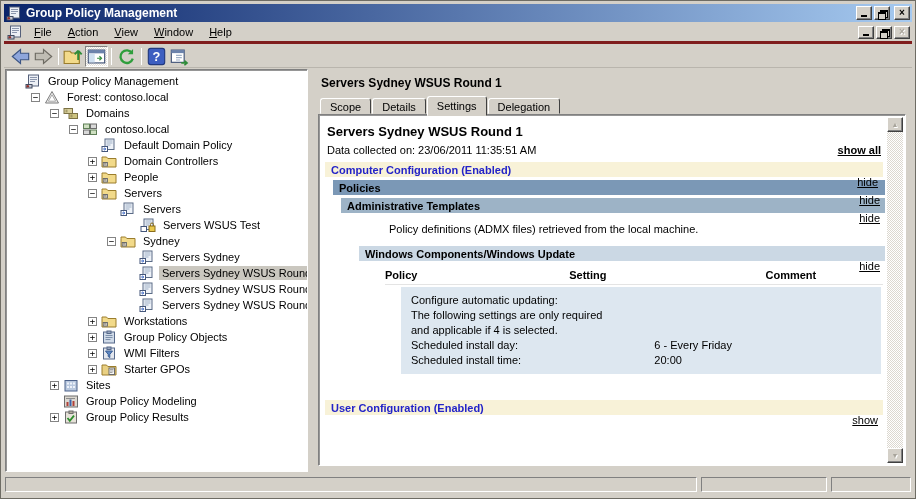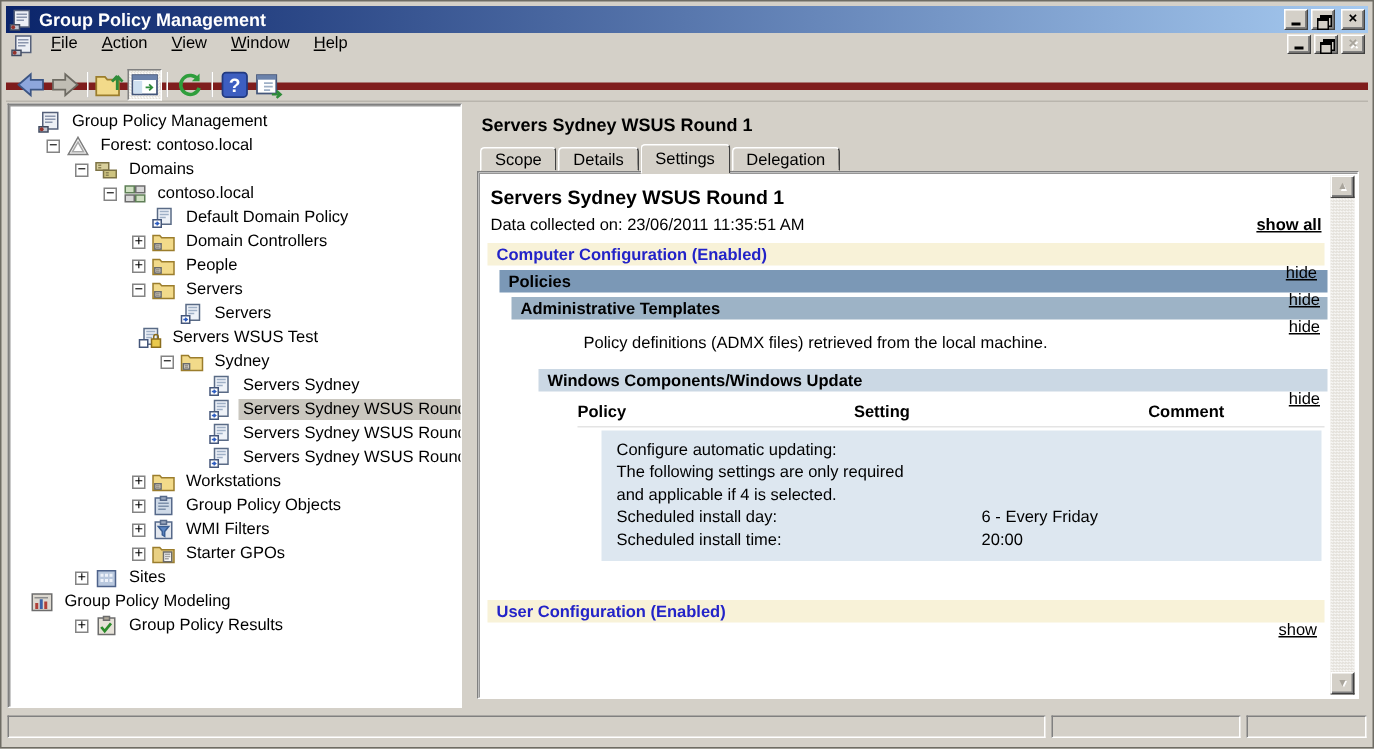--- a/index.html
+++ b/index.html
@@ -29,22 +29,22 @@
   .glyph-min{align-items:flex-end;}
   .glyph-min i{display:block;width:6px;height:2px;background:#000;margin-bottom:2px;}
   .glyph-restore i{position:relative;display:block;width:8px;height:7px;}
   .glyph-restore i:before{content:"";position:absolute;left:2px;top:0;width:6px;height:5px;
     border:1px solid #000;border-top-width:2px;}
   .glyph-restore i:after{content:"";position:absolute;left:0;top:2px;width:6px;height:5px;
     border:1px solid #000;border-top-width:2px;background:var(--chrome);}
   .glyph-close{font-size:10px;}
   .disabled-glyph{color:#a8a49b;text-shadow:1px 1px 0 #fff;}
   
-  .menubar{position:absolute;left:3px;top:22px;right:3px;height:37px;display:flex;
-    padding:0 2px;border-bottom:5px solid #7f1d1d;}
+  .menubar{position:absolute;left:3px;top:22px;right:3px;height:21px;display:flex;
+    align-items:center;padding:0 2px;border-bottom:3px solid #7f1d1d;}
   .menubar .ticon16{width:16px;height:15px;flex:none;margin:0 3px 0 1px;}
   .menu-item{padding:3px 8px;cursor:default;}
   .menu-item .u{text-decoration:underline;}
   .menu-spacer{flex:1;}
   .childbtn{height:13px;}
   
   .toolbar{position:absolute;left:3px;top:44px;right:3px;height:23px;display:flex;
     align-items:center;padding-left:5px;border-bottom:1px solid #b9b5ad;}
   .tbtn{width:23px;height:21px;display:flex;align-items:center;justify-content:center;
     border:1px solid transparent;}
@@ -326,21 +326,21 @@
           <span class="ticon">
             <svg viewBox="0 0 16 15">
               <rect x="4" y="1" width="9" height="10.5" fill="#eef2f8" stroke="#5a6b86"></rect>
               <path d="M5.5 3h6M5.5 5h6M5.5 7h4" stroke="#9fb0c6" fill="none"></path>
               <rect x="1" y="8.5" width="5.5" height="5" fill="#fff" stroke="#44567a"></rect>
               <path d="M2.2 11h2.2 M3.4 9.8 l1.4 1.2 -1.4 1.2" stroke="#2d5cc0" fill="none"></path>
             </svg>
           </span>
           <span class="tlabel">Servers</span>
         </div>
-        <div class="tree-row" style="padding-left: 72px;">
+        <div class="tree-row" style="padding-left: 72px; margin-left: 48px;">
           <span class="exp-spacer"></span>
           <span class="ticon">
             <svg viewBox="0 0 16 15">
               <rect x="4" y="1" width="9" height="10.5" fill="#eef2f8" stroke="#5a6b86"></rect>
               <path d="M5.5 3h6M5.5 5h6M5.5 7h4" stroke="#9fb0c6" fill="none"></path>
               <rect x="1" y="8.5" width="5.5" height="5" fill="#fff" stroke="#44567a"></rect>
               <rect x="9" y="8" width="6" height="5.5" fill="#e9c94d" stroke="#8a6d1d"></rect>
               <path d="M10.5 8 v-1.5 a1.5 1.5 0 0 1 3 0 V8" stroke="#8a6d1d" fill="none"></path>
             </svg>
           </span>
@@ -457,21 +457,21 @@
               <rect x="4" y="4.5" width="2" height="2" fill="#eef2fa"></rect>
               <rect x="7" y="4.5" width="2" height="2" fill="#eef2fa"></rect>
               <rect x="10" y="4.5" width="2" height="2" fill="#eef2fa"></rect>
               <rect x="4" y="8" width="2" height="2" fill="#eef2fa"></rect>
               <rect x="7" y="8" width="2" height="2" fill="#eef2fa"></rect>
               <rect x="10" y="8" width="2" height="2" fill="#eef2fa"></rect>
             </svg>
           </span>
           <span class="tlabel">Sites</span>
         </div>
-        <div class="tree-row" style="">
+        <div class="tree-row" style="padding-left: 43px;">
           <span class="exp-spacer"></span>
           <span class="ticon">
             <svg viewBox="0 0 16 15">
               <rect x="1.5" y="2" width="13" height="11" fill="#dcd8d0" stroke="#6d6d6d"></rect>
               <rect x="3.5" y="8" width="2" height="4" fill="#b04038"></rect>
               <rect x="6.5" y="5.5" width="2" height="6.5" fill="#3a62a8"></rect>
               <rect x="9.5" y="7" width="2" height="5" fill="#b04038"></rect>
               <path d="M3 4.5h9" stroke="#8d8d8d"></path>
             </svg>
           </span>

